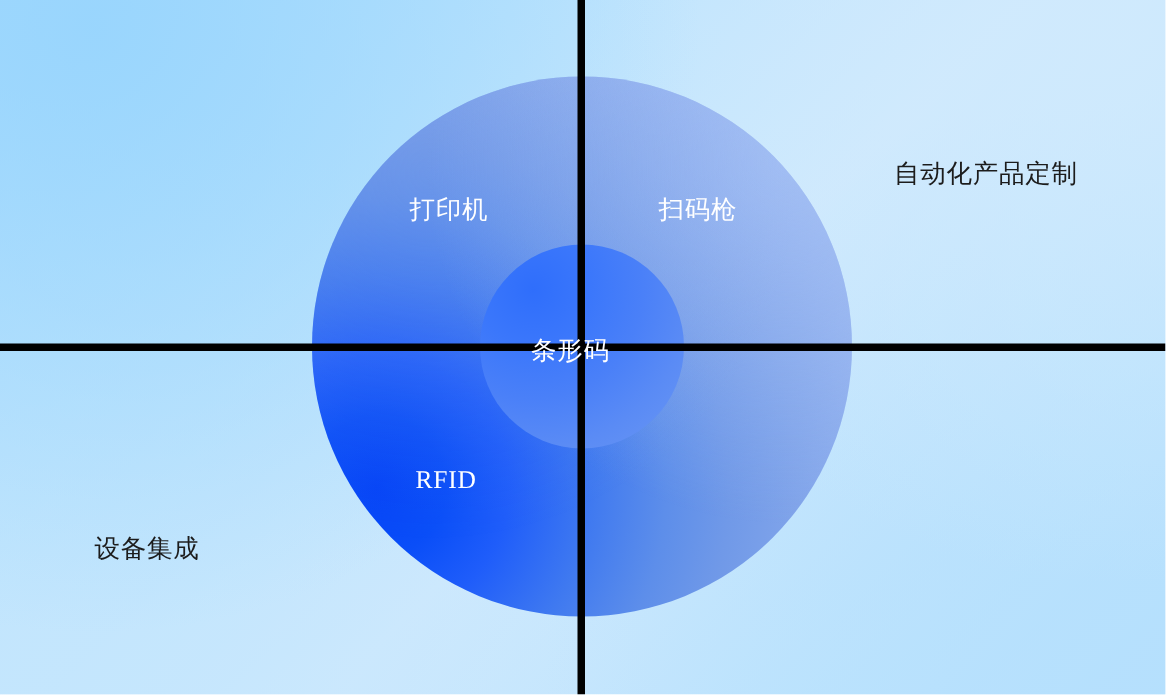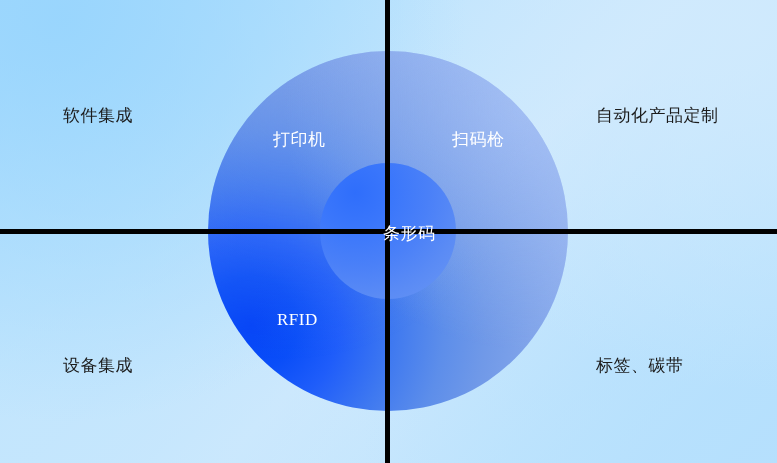--- a/index.html
+++ b/index.html
@@ -107,32 +107,31 @@
     font-size: 17px;
   }
   .label-inner {
     color: #ffffff;
     font-size: 17px;
     text-align: center;
   }
   .label-core {
     color: #ffffff;
     font-size: 17px;
-    margin-left: 29px;
   }
 
   
   .pos-sw-text  { left: 63px;  top: 104px; }   
   .pos-ne-text  { left: 596px; top: 104px; }   
   .pos-sww-text { left: 63px;  top: 354px; }   
   .pos-se-text  { left: 596px; top: 354px; }   
 
   
   .pos-printer  { left: 273px; top: 128px; }   
-  .pos-scanner  { left: 452px; top: 128px; }   
+  .pos-scanner  { left: 439px; top: 128px; }   
   .pos-rfid     { left: 277px; top: 310px; font-family: Liberation Serif, serif; }   
   .pos-rental   { left: 432px; top: 310px; }   
 
   
   .pos-core     { left: 354px; top: 222px; }   
 </style>
 </head>
 <body>
 
 <div id="canvas">
@@ -142,27 +141,25 @@
 
   <div class="outer-circle">
     <div class="outer-circle-shade"></div>
   </div>
 
   <div class="inner-circle"></div>
 
   <div class="axis-v"></div>
   <div class="axis-h"></div>
 
-  <div class="label label-outer pos-sw-text">软件集成</div>
 
   <div class="label label-outer pos-ne-text">自动化产品定制</div>
 
   <div class="label label-outer pos-sww-text">设备集成</div>
 
-  <div class="label label-outer pos-se-text">标签、碳带</div>
 
   <div class="label label-inner pos-printer">打印机</div>
 
   <div class="label label-inner pos-scanner">扫码枪</div>
 
   <div class="label label-inner pos-rfid">RFID</div>
 
 
   <div class="label label-core pos-core">条形码</div>
 

